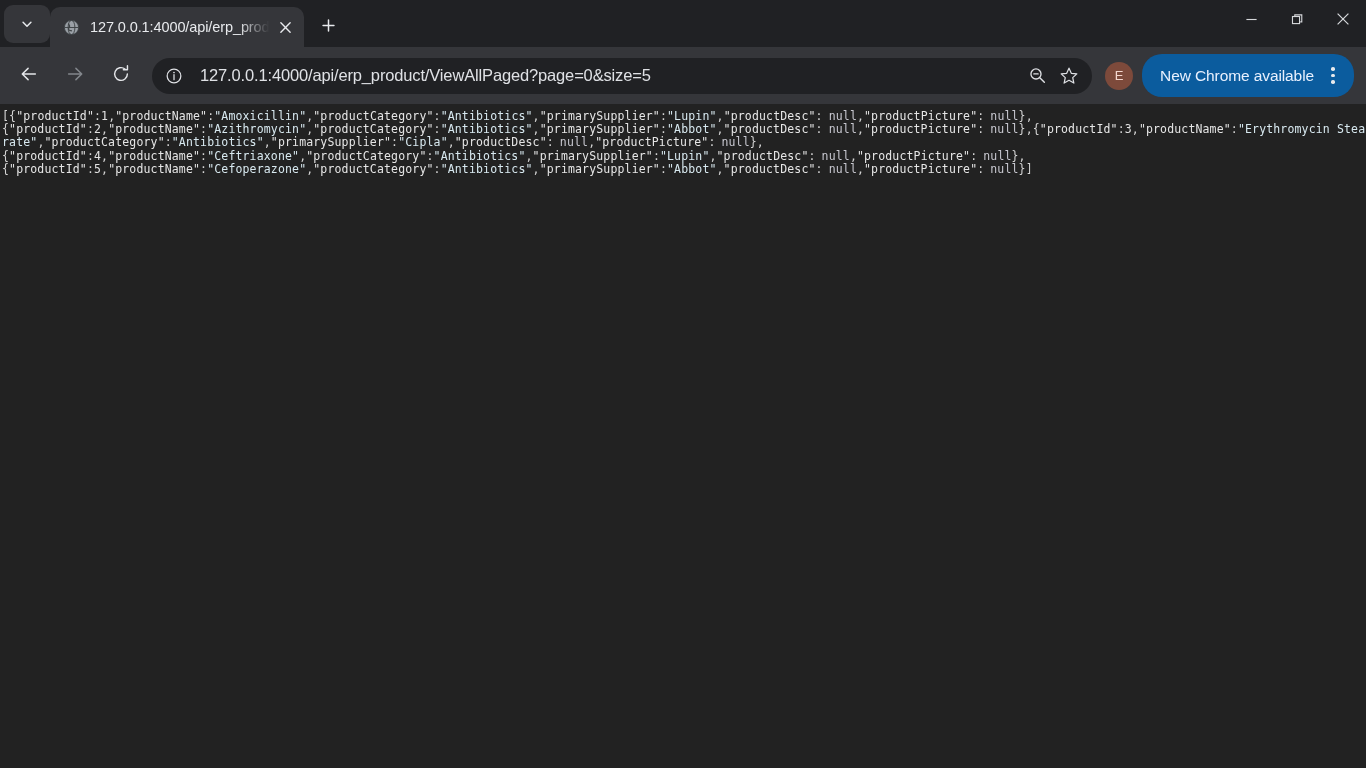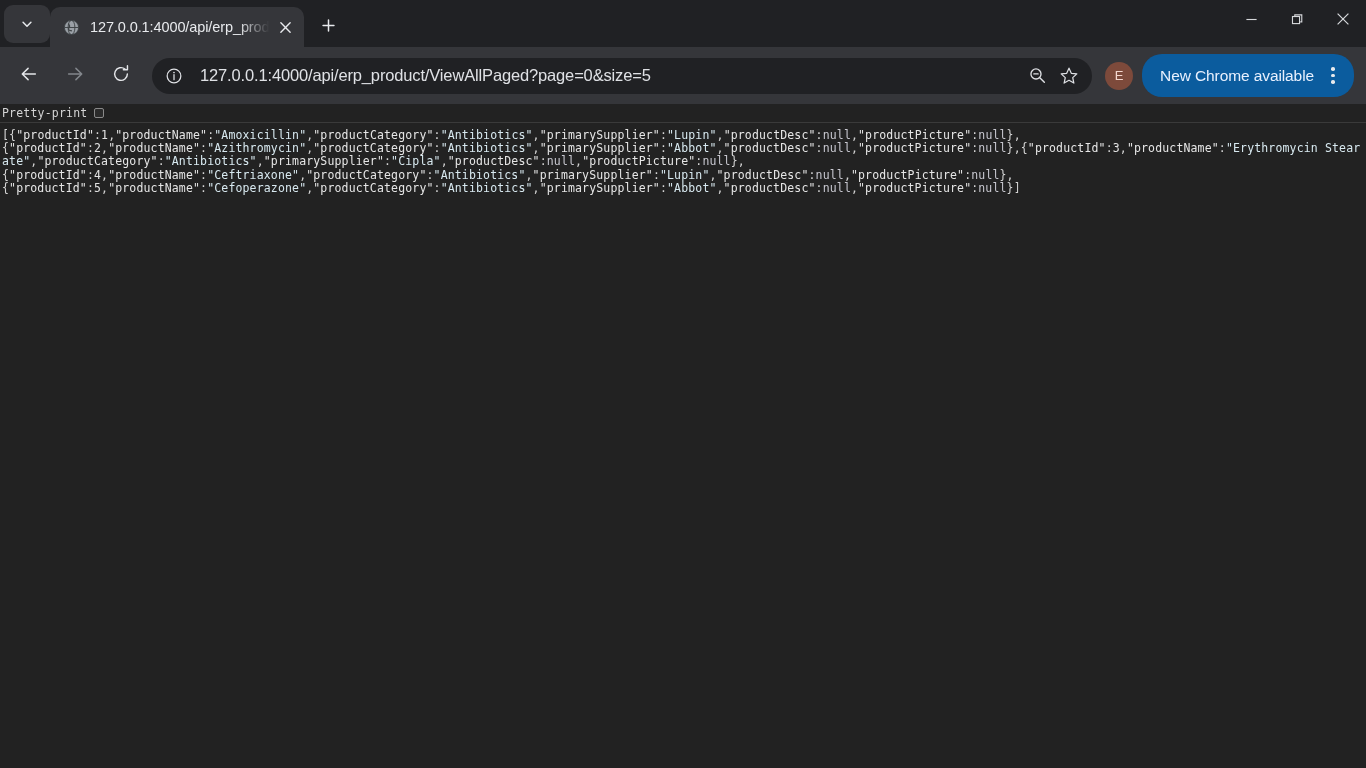--- a/index.html
+++ b/index.html
@@ -247,21 +247,21 @@
     line-height: 13.2px;
     color: #d4d4d4;
     white-space: pre-wrap;
     word-break: break-all;
     letter-spacing: 0.15px;
   }
   .json-body .pun  { color: #d4d4d4; }
   .json-body .key  { color: #e6e6e6; }
   .json-body .str  { color: #d8e9f0; }
   .json-body .num  { color: #e2e2e2; }
-  .json-body .nul  { color: #c8c8d0; }
+  .json-body .nul  { color: #c8c8d0; margin-left: 6px; }
 </style>
 </head>
 <body>
 
 <div class="tabstrip">
 
   <div class="tab-search">
     <span>
       <svg width="14" height="14" viewBox="0 0 16 16">
           <path d="M3.5 6 L8 10.5 L12.5 6" fill="none" stroke="#e8eaed" stroke-width="1.7" stroke-linecap="round" stroke-linejoin="round"></path>
@@ -377,23 +377,19 @@
     <span class="kebab">
       <i></i>
         <i></i>
         <i></i>
     </span>
   </div>
 </div>
 
 <div class="page">
 
-  <div class="pretty-bar">
-    <span class="pretty-label">Pretty-print</span>
-    <span class="pretty-check"></span>
-  </div>
 
   <div class="json-body" id="json-out"><span class="pun">[</span><span class="pun">{</span><span class="key">"productId"</span><span class="pun">:</span><span class="num">1</span><span class="pun">,</span><span class="key">"productName"</span><span class="pun">:</span><span class="str">"Amoxicillin"</span><span class="pun">,</span><span class="key">"productCategory"</span><span class="pun">:</span><span class="str">"Antibiotics"</span><span class="pun">,</span><span class="key">"primarySupplier"</span><span class="pun">:</span><span class="str">"Lupin"</span><span class="pun">,</span><span class="key">"productDesc"</span><span class="pun">:</span><span class="nul">null</span><span class="pun">,</span><span class="key">"productPicture"</span><span class="pun">:</span><span class="nul">null</span><span class="pun">}</span><span class="pun">,</span><span class="pun">
 </span><span class="pun">{</span><span class="key">"productId"</span><span class="pun">:</span><span class="num">2</span><span class="pun">,</span><span class="key">"productName"</span><span class="pun">:</span><span class="str">"Azithromycin"</span><span class="pun">,</span><span class="key">"productCategory"</span><span class="pun">:</span><span class="str">"Antibiotics"</span><span class="pun">,</span><span class="key">"primarySupplier"</span><span class="pun">:</span><span class="str">"Abbot"</span><span class="pun">,</span><span class="key">"productDesc"</span><span class="pun">:</span><span class="nul">null</span><span class="pun">,</span><span class="key">"productPicture"</span><span class="pun">:</span><span class="nul">null</span><span class="pun">}</span><span class="pun">,</span><span class="pun">{</span><span class="key">"productId"</span><span class="pun">:</span><span class="num">3</span><span class="pun">,</span><span class="key">"productName"</span><span class="pun">:</span><span class="str">"Erythromycin Stearate"</span><span class="pun">,</span><span class="key">"productCategory"</span><span class="pun">:</span><span class="str">"Antibiotics"</span><span class="pun">,</span><span class="key">"primarySupplier"</span><span class="pun">:</span><span class="str">"Cipla"</span><span class="pun">,</span><span class="key">"productDesc"</span><span class="pun">:</span><span class="nul">null</span><span class="pun">,</span><span class="key">"productPicture"</span><span class="pun">:</span><span class="nul">null</span><span class="pun">}</span><span class="pun">,</span><span class="pun">
 </span><span class="pun">{</span><span class="key">"productId"</span><span class="pun">:</span><span class="num">4</span><span class="pun">,</span><span class="key">"productName"</span><span class="pun">:</span><span class="str">"Ceftriaxone"</span><span class="pun">,</span><span class="key">"productCategory"</span><span class="pun">:</span><span class="str">"Antibiotics"</span><span class="pun">,</span><span class="key">"primarySupplier"</span><span class="pun">:</span><span class="str">"Lupin"</span><span class="pun">,</span><span class="key">"productDesc"</span><span class="pun">:</span><span class="nul">null</span><span class="pun">,</span><span class="key">"productPicture"</span><span class="pun">:</span><span class="nul">null</span><span class="pun">}</span><span class="pun">,</span><span class="pun">
 </span><span class="pun">{</span><span class="key">"productId"</span><span class="pun">:</span><span class="num">5</span><span class="pun">,</span><span class="key">"productName"</span><span class="pun">:</span><span class="str">"Cefoperazone"</span><span class="pun">,</span><span class="key">"productCategory"</span><span class="pun">:</span><span class="str">"Antibiotics"</span><span class="pun">,</span><span class="key">"primarySupplier"</span><span class="pun">:</span><span class="str">"Abbot"</span><span class="pun">,</span><span class="key">"productDesc"</span><span class="pun">:</span><span class="nul">null</span><span class="pun">,</span><span class="key">"productPicture"</span><span class="pun">:</span><span class="nul">null</span><span class="pun">}</span><span class="pun">]</span></div>
 
 </div>
 
 </body></html>

